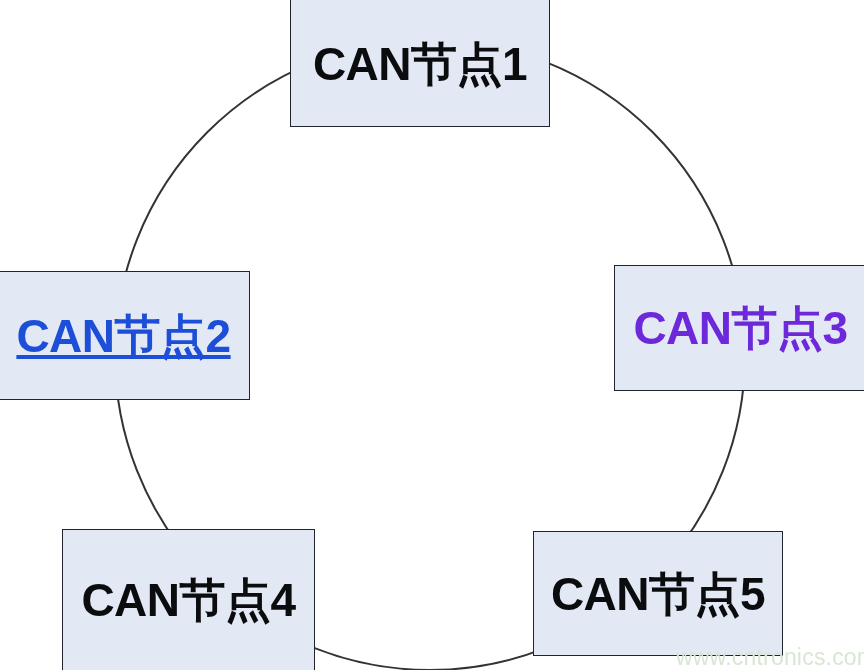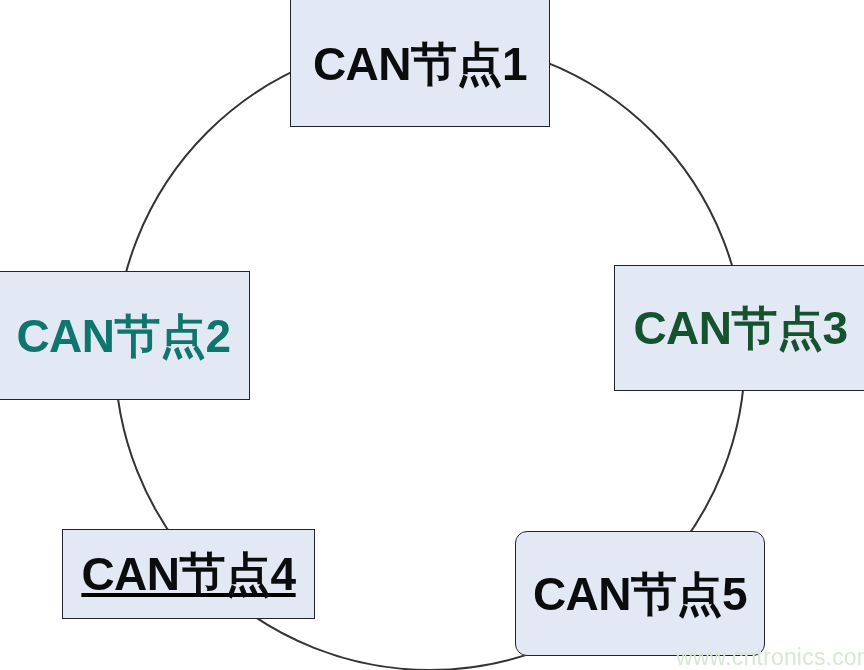--- a/index.html
+++ b/index.html
@@ -64,30 +64,28 @@
     width: 264px;
     height: 126px;
     border-right: none;
   }
   #node-3 .node-label { transform: translateX(-6px); }
   
   #node-4 {
     left: 62px;
     top: 529px;
     width: 253px;
-    height: 90px;
-    text-decoration: underline;
+    height: 142px;
   }
   
   #node-5 {
-    left: 515px;
+    left: 533px;
     top: 531px;
     width: 250px;
     height: 125px;
-    border-radius: 12px;
   }
   #watermark {
     position: absolute;
     left: 676px;
     top: 644px;
     font-size: 23px;
     color: #d9e6d4;
     letter-spacing: 0.2px;
     white-space: nowrap;
     z-index: 9;
@@ -101,25 +99,25 @@
 
   <svg id="ring-layer" viewBox="0 0 864 670" width="864" height="670" aria-hidden="true">
     <circle id="ring-circle" cx="430" cy="355" r="315" fill="none" stroke="#333333" stroke-width="2"></circle>
   </svg>
 
   <div class="node-box" id="node-1" style="background: rgb(227, 232, 245); border-color: rgb(32, 36, 44);">
     <span class="node-label" style="color: rgb(11, 12, 14);">CAN节点1</span>
   </div>
 
   <div class="node-box" id="node-2" style="background: rgb(227, 232, 245); border-color: rgb(32, 36, 44);">
-    <span class="node-label" style="color: #0f766e;">CAN节点2</span>
+    <span class="node-label" style="color: #1d4ed8; text-decoration: underline;">CAN节点2</span>
   </div>
 
   <div class="node-box" id="node-3" style="background: rgb(227, 232, 245); border-color: rgb(32, 36, 44);">
-    <span class="node-label" style="color: #14532d;">CAN节点3</span>
+    <span class="node-label" style="color: #6d28d9;">CAN节点3</span>
   </div>
 
   <div class="node-box" id="node-4" style="background: rgb(227, 232, 245); border-color: rgb(32, 36, 44);">
     <span class="node-label" style="color: rgb(11, 12, 14);">CAN节点4</span>
   </div>
 
   <div class="node-box" id="node-5" style="background: rgb(227, 232, 245); border-color: rgb(32, 36, 44);">
     <span class="node-label" style="color: rgb(11, 12, 14);">CAN节点5</span>
   </div>
 

